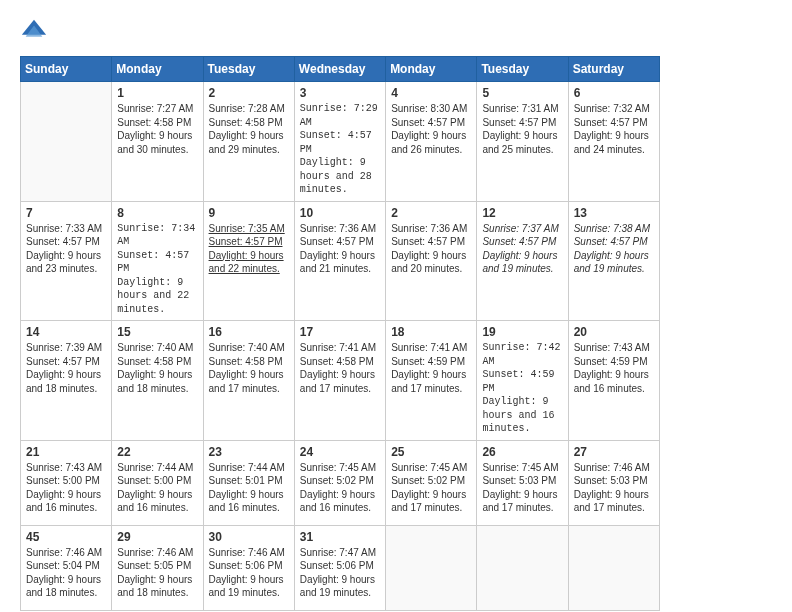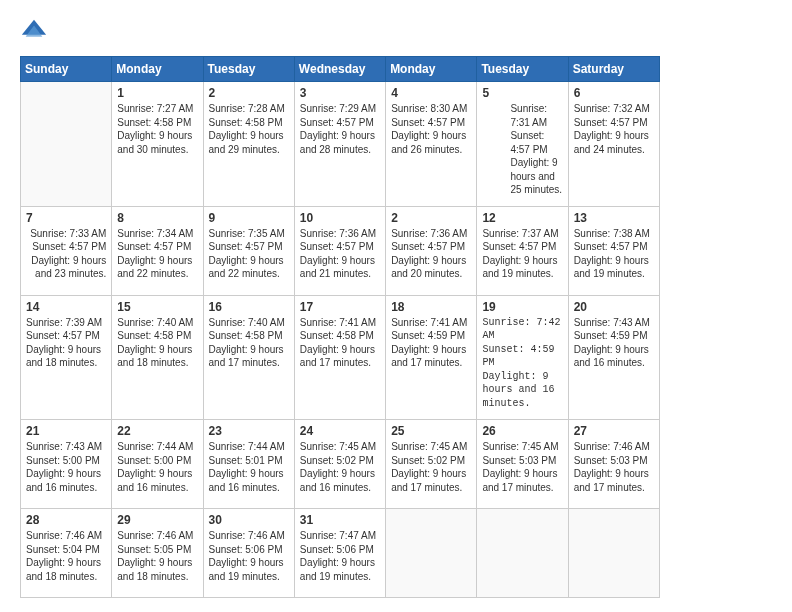--- a/index.html
+++ b/index.html
@@ -146,83 +146,83 @@
 Daylight: 9 hours and 30 minutes.</div>
           </td>
           <td>
             <span class="day-number">2</span>
             <div class="cell-text" style="white-space: pre-line;">Sunrise: 7:28 AM
 Sunset: 4:58 PM
 Daylight: 9 hours and 29 minutes.</div>
           </td>
           <td>
             <span class="day-number">3</span>
-            <div class="cell-text" style="white-space: pre-line;">Sunrise: 7:29 AM
+            <div class="cell-text" style="white-space: pre-line; font-family: Liberation Mono, monospace;">Sunrise: 7:29 AM
 Sunset: 4:57 PM
 Daylight: 9 hours and 28 minutes.</div>
           </td>
           <td>
             <span class="day-number">4</span>
             <div class="cell-text" style="white-space: pre-line;">Sunrise: 8:30 AM
 Sunset: 4:57 PM
 Daylight: 9 hours and 26 minutes.</div>
           </td>
           <td>
             <span class="day-number">5</span>
-            <div class="cell-text" style="white-space: pre-line; margin-left: 28px;">Sunrise: 7:31 AM
+            <div class="cell-text" style="white-space: pre-line;">Sunrise: 7:31 AM
 Sunset: 4:57 PM
 Daylight: 9 hours and 25 minutes.</div>
           </td>
           <td>
             <span class="day-number">6</span>
             <div class="cell-text" style="white-space: pre-line;">Sunrise: 7:32 AM
 Sunset: 4:57 PM
 Daylight: 9 hours and 24 minutes.</div>
           </td>
         </tr>
         <tr>
           <td>
             <span class="day-number">7</span>
-            <div class="cell-text" style="white-space: pre-line; text-align: right;">Sunrise: 7:33 AM
+            <div class="cell-text" style="white-space: pre-line;">Sunrise: 7:33 AM
 Sunset: 4:57 PM
 Daylight: 9 hours and 23 minutes.</div>
           </td>
           <td>
             <span class="day-number">8</span>
-            <div class="cell-text" style="white-space: pre-line;">Sunrise: 7:34 AM
+            <div class="cell-text" style="white-space: pre-line; font-family: Liberation Mono, monospace;">Sunrise: 7:34 AM
 Sunset: 4:57 PM
 Daylight: 9 hours and 22 minutes.</div>
           </td>
           <td>
             <span class="day-number">9</span>
-            <div class="cell-text" style="white-space: pre-line;">Sunrise: 7:35 AM
+            <div class="cell-text" style="white-space: pre-line; text-decoration: underline;">Sunrise: 7:35 AM
 Sunset: 4:57 PM
 Daylight: 9 hours and 22 minutes.</div>
           </td>
           <td>
             <span class="day-number">10</span>
             <div class="cell-text" style="white-space: pre-line;">Sunrise: 7:36 AM
 Sunset: 4:57 PM
 Daylight: 9 hours and 21 minutes.</div>
           </td>
           <td>
             <span class="day-number">2</span>
             <div class="cell-text" style="white-space: pre-line;">Sunrise: 7:36 AM
 Sunset: 4:57 PM
 Daylight: 9 hours and 20 minutes.</div>
           </td>
           <td>
             <span class="day-number">12</span>
-            <div class="cell-text" style="white-space: pre-line;">Sunrise: 7:37 AM
+            <div class="cell-text" style="white-space: pre-line; font-style: italic;">Sunrise: 7:37 AM
 Sunset: 4:57 PM
 Daylight: 9 hours and 19 minutes.</div>
           </td>
           <td>
             <span class="day-number">13</span>
-            <div class="cell-text" style="white-space: pre-line;">Sunrise: 7:38 AM
+            <div class="cell-text" style="white-space: pre-line; font-style: italic;">Sunrise: 7:38 AM
 Sunset: 4:57 PM
 Daylight: 9 hours and 19 minutes.</div>
           </td>
         </tr>
         <tr>
           <td>
             <span class="day-number">14</span>
             <div class="cell-text" style="white-space: pre-line;">Sunrise: 7:39 AM
 Sunset: 4:57 PM
 Daylight: 9 hours and 18 minutes.</div>
@@ -303,21 +303,21 @@
           </td>
           <td>
             <span class="day-number">27</span>
             <div class="cell-text" style="white-space: pre-line;">Sunrise: 7:46 AM
 Sunset: 5:03 PM
 Daylight: 9 hours and 17 minutes.</div>
           </td>
         </tr>
         <tr>
           <td>
-            <span class="day-number">28</span>
+            <span class="day-number">45</span>
             <div class="cell-text" style="white-space: pre-line;">Sunrise: 7:46 AM
 Sunset: 5:04 PM
 Daylight: 9 hours and 18 minutes.</div>
           </td>
           <td>
             <span class="day-number">29</span>
             <div class="cell-text" style="white-space: pre-line;">Sunrise: 7:46 AM
 Sunset: 5:05 PM
 Daylight: 9 hours and 18 minutes.</div>
           </td>

